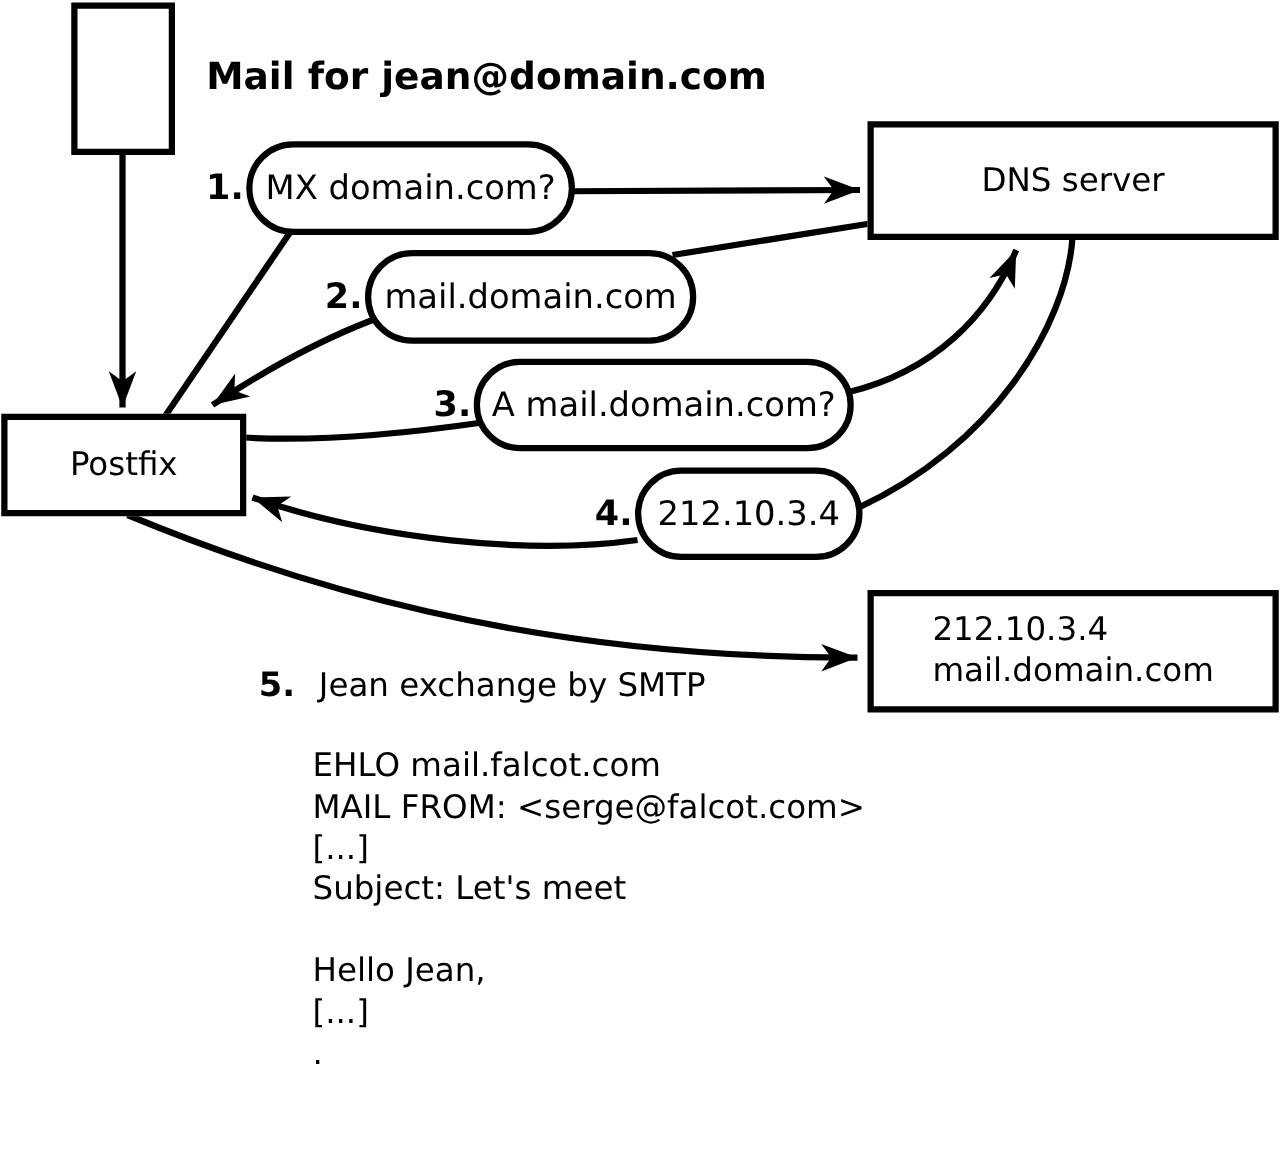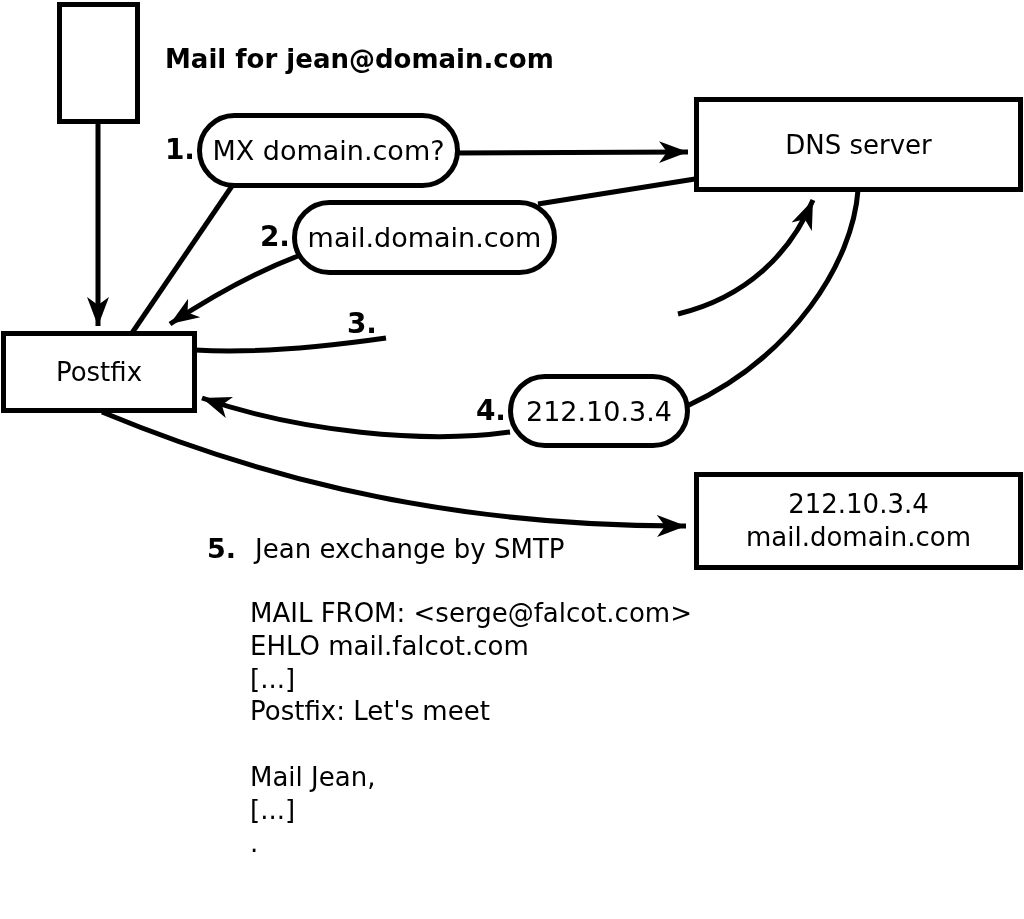--- a/index.html
+++ b/index.html
@@ -15,34 +15,33 @@
   .edges { position: absolute; left: 0; top: 0; z-index: 1; }
   .node {
     position: absolute;
     box-sizing: border-box;
     border: 5px solid #000000;
     background: #ffffff;
     display: flex;
     align-items: center;
     justify-content: center;
     z-index: 2;
-    text-align: center;
   }
   .rectnode { font-size: 26px; }
   .pill { border-radius: 40px; font-size: 27px; }
   .num {
     position: absolute;
     z-index: 3;
     font-weight: bold;
     font-size: 28px;
     line-height: 34px;
     text-align: right;
   }
   .freetext { position: absolute; z-index: 3; white-space: nowrap; }
-  .mail-label { font-size: 26px; font-weight: 600; }
+  .mail-label { font-size: 30px; font-weight: 600; }
   .step5 { display: flex; align-items: baseline; font-size: 26px; }
   .step5 .n { font-weight: bold; font-size: 27px; margin-right: 19px; }
   .mailbox-inner { line-height: 33px; font-size: 26px; }
   .smtp { position: absolute; z-index: 3; font-size: 26px; }
   .smtp-line { height: 32.8px; line-height: 32.8px; white-space: pre; }
 </style>
 </head>
 <body>
 
 <div class="canvas">
@@ -83,40 +82,43 @@
       <div>mail.domain.com</div>
     </div>
   </div>
 
   <div class="node pill" style="left:197px; top:113px; width:263px; height:75px;">
     <span>MX domain.com?</span>
   </div>
   <div class="node pill" style="left:292px; top:200px; width:265px; height:75px;">
     <span>mail.domain.com</span>
   </div>
+  <div class="node pill" style="left:379px; top:287px; width:304px; height:74px;">
+    <span>A mail.domain.com?</span>
+  </div>
   <div class="node pill" style="left:508px; top:374px; width:182px; height:74px;">
     <span>212.10.3.4</span>
   </div>
 
   <div class="num" style="left:135px; top:133px; width:60px;">1.</div>
   <div class="num" style="left:230px; top:220px; width:60px;">2.</div>
   <div class="num" style="left:317px; top:307px; width:60px;">3.</div>
   <div class="num" style="left:446px; top:394px; width:60px;">4.</div>
 
   <div class="freetext mail-label" style="left:165px; top:44px;">Mail for jean@domain.com</div>
 
   <div class="freetext step5" style="left:207px; top:533px;">
     <span class="n">5.</span>
     <span>Jean exchange by SMTP</span>
   </div>
 
   <div class="smtp" style="left:250px; top:597px;">
+    <div class="smtp-line">EHLO mail.falcot.com</div>
     <div class="smtp-line">MAIL FROM: &lt;serge@falcot.com&gt;</div>
-    <div class="smtp-line">EHLO mail.falcot.com</div>
     <div class="smtp-line">[...]</div>
-    <div class="smtp-line">Postfix: Let's meet</div>
+    <div class="smtp-line">Subject: Let's meet</div>
     <div class="smtp-line"></div>
-    <div class="smtp-line">Mail Jean,</div>
+    <div class="smtp-line">Hello Jean,</div>
     <div class="smtp-line">[...]</div>
     <div class="smtp-line">.</div>
   </div>
 
 </div>
 
 </body></html>

